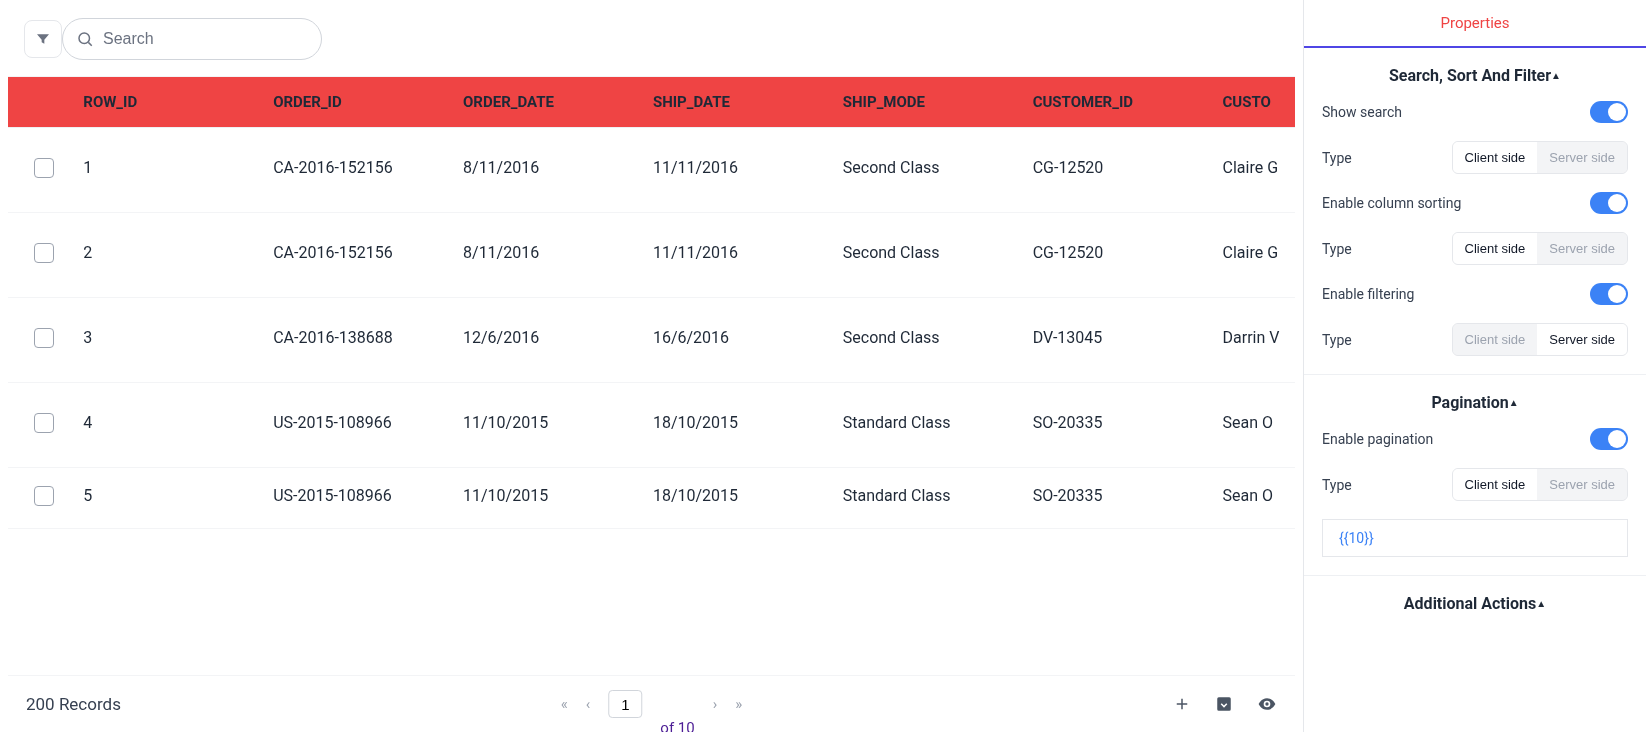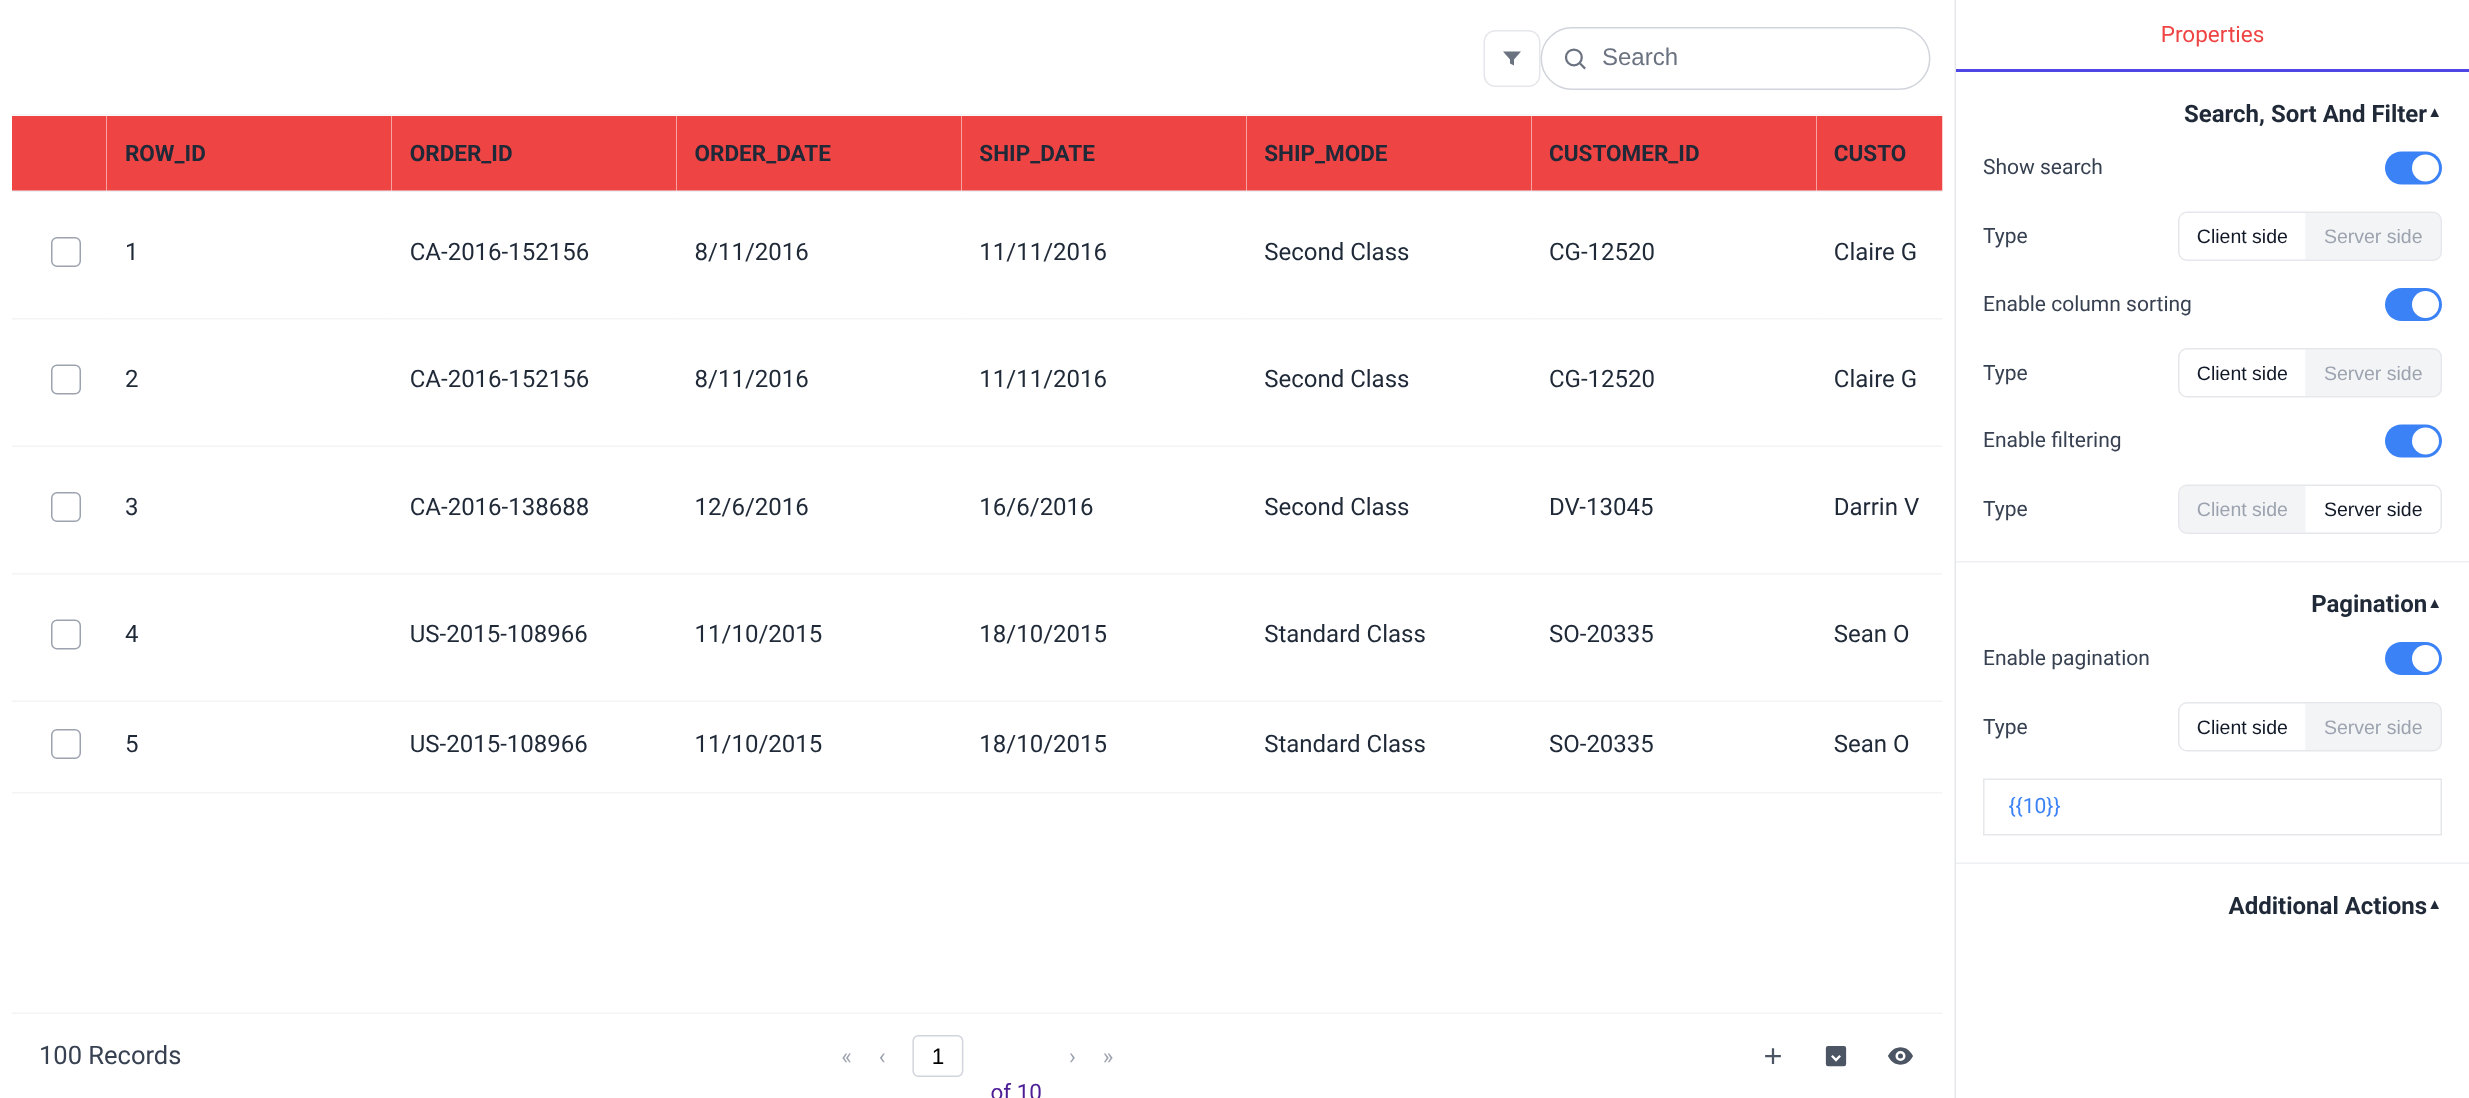--- a/index.html
+++ b/index.html
@@ -17,21 +17,21 @@
     flex: 1;
     display: flex;
     flex-direction: column;
     background: #fff;
     padding: 18px 8px 0 8px;
     overflow: hidden;
   }
   .top-bar {
     display: flex;
     align-items: center;
-    justify-content: flex-end;
+    justify-content: flex-start;
     padding: 0 8px 16px 16px;
   }
   .filter-btn {
     width: 38px;
     height: 38px;
     border: 1px solid #e5e7eb;
     border-radius: 8px;
     background: #fff;
     display: flex;
     align-items: center;
@@ -173,21 +173,21 @@
     border-bottom: 2.5px solid #4f46e5;
     margin-bottom: -1px;
   }
   .section {
     border-bottom: 1px solid #eef0f3;
     padding: 18px 18px 18px 18px;
   }
   .section-header {
     display: flex;
     align-items: center;
-    justify-content: flex-end;
+    justify-content: center;
     font-size: 16px;
     font-weight: 700;
     color: #1f2937;
     cursor: pointer;
   }
   .section-body { margin-top: 16px; display: flex; flex-direction: column; gap: 18px; }
   .prop-row {
     display: flex;
     align-items: center;
     justify-content: space-between;
@@ -333,21 +333,21 @@
             <td style="padding-bottom: 18px; padding-top: 18px;">18/10/2015</td>
             <td style="padding-bottom: 18px; padding-top: 18px;">Standard Class</td>
             <td style="padding-bottom: 18px; padding-top: 18px;">SO-20335</td>
             <td style="padding-bottom: 18px; padding-top: 18px;">Sean O</td>
           </tr>
         </tbody>
     </table>
   </div>
 
   <div class="footer">
-    <div class="records-label">100 Records</div>
+    <div class="records-label">200 Records</div>
     <div class="pagination">
       <span class="pg-btn">«</span>
       <span class="pg-btn">‹</span>
       <input class="pg-input" value="1" style="">
       <span class="pg-of">of 10</span>
       <span class="pg-btn">›</span>
       <span class="pg-btn">»</span>
     </div>
     <div class="footer-right">
       <span class="footer-icon">

